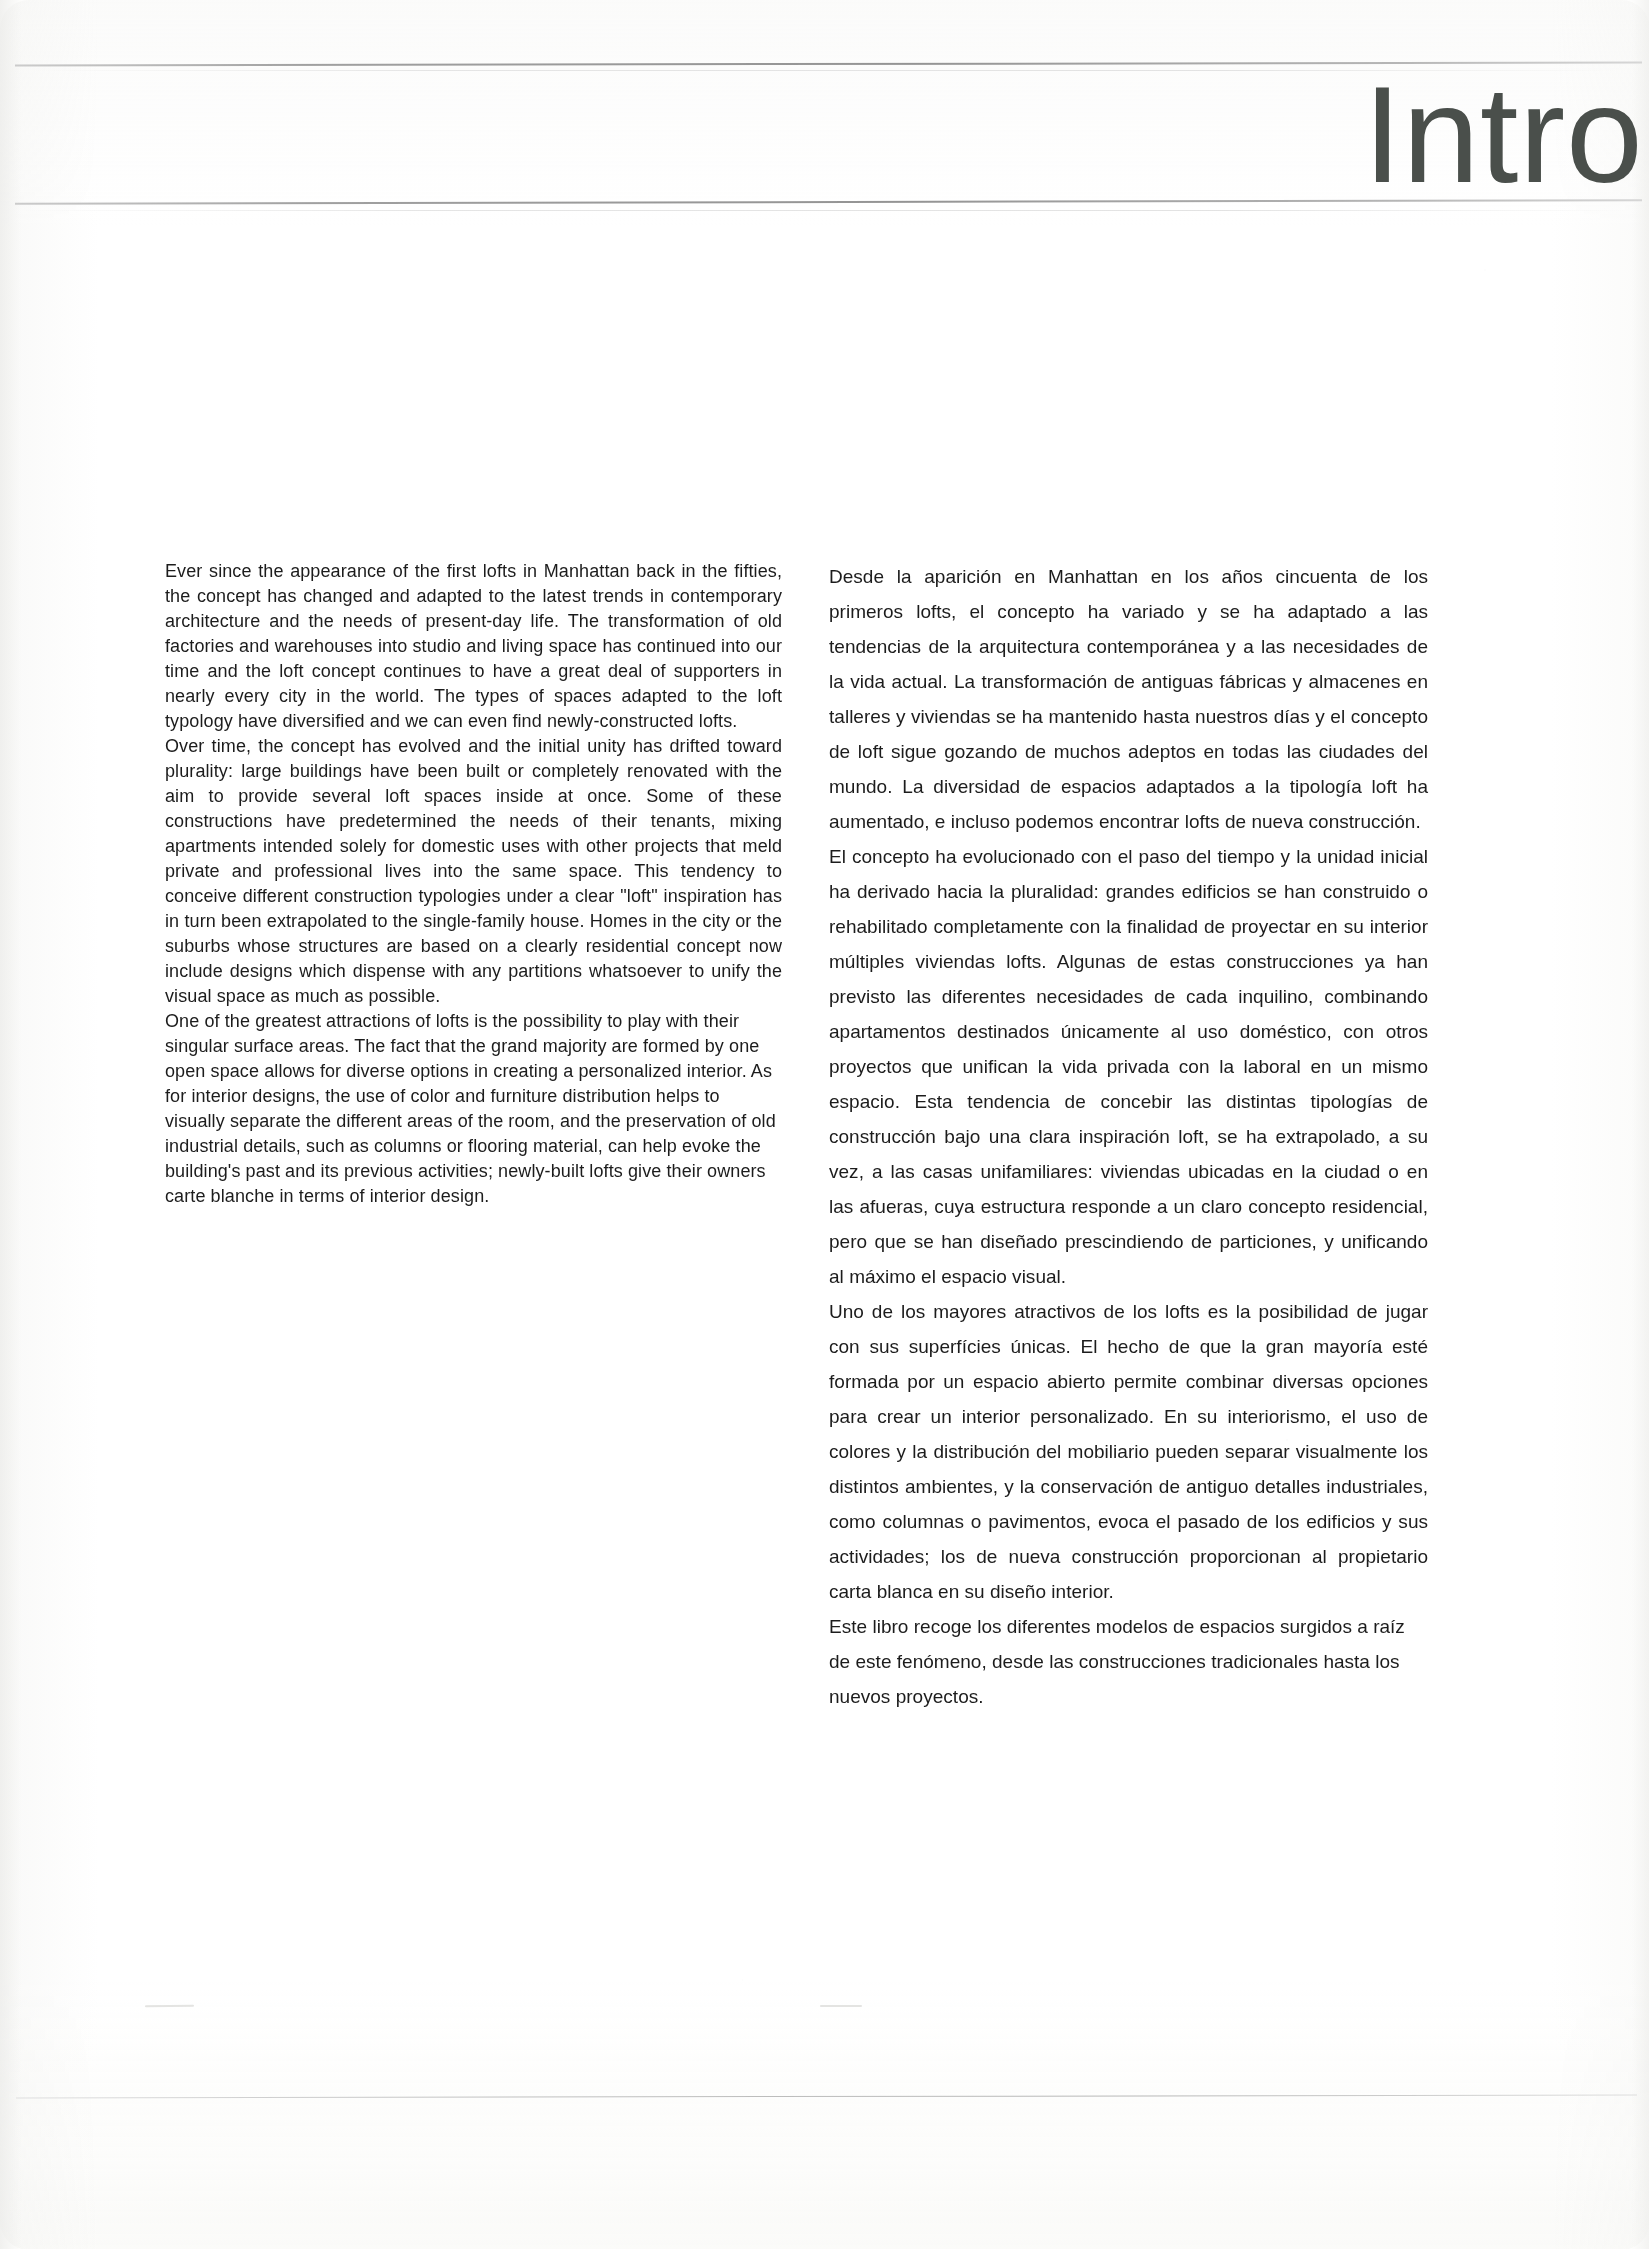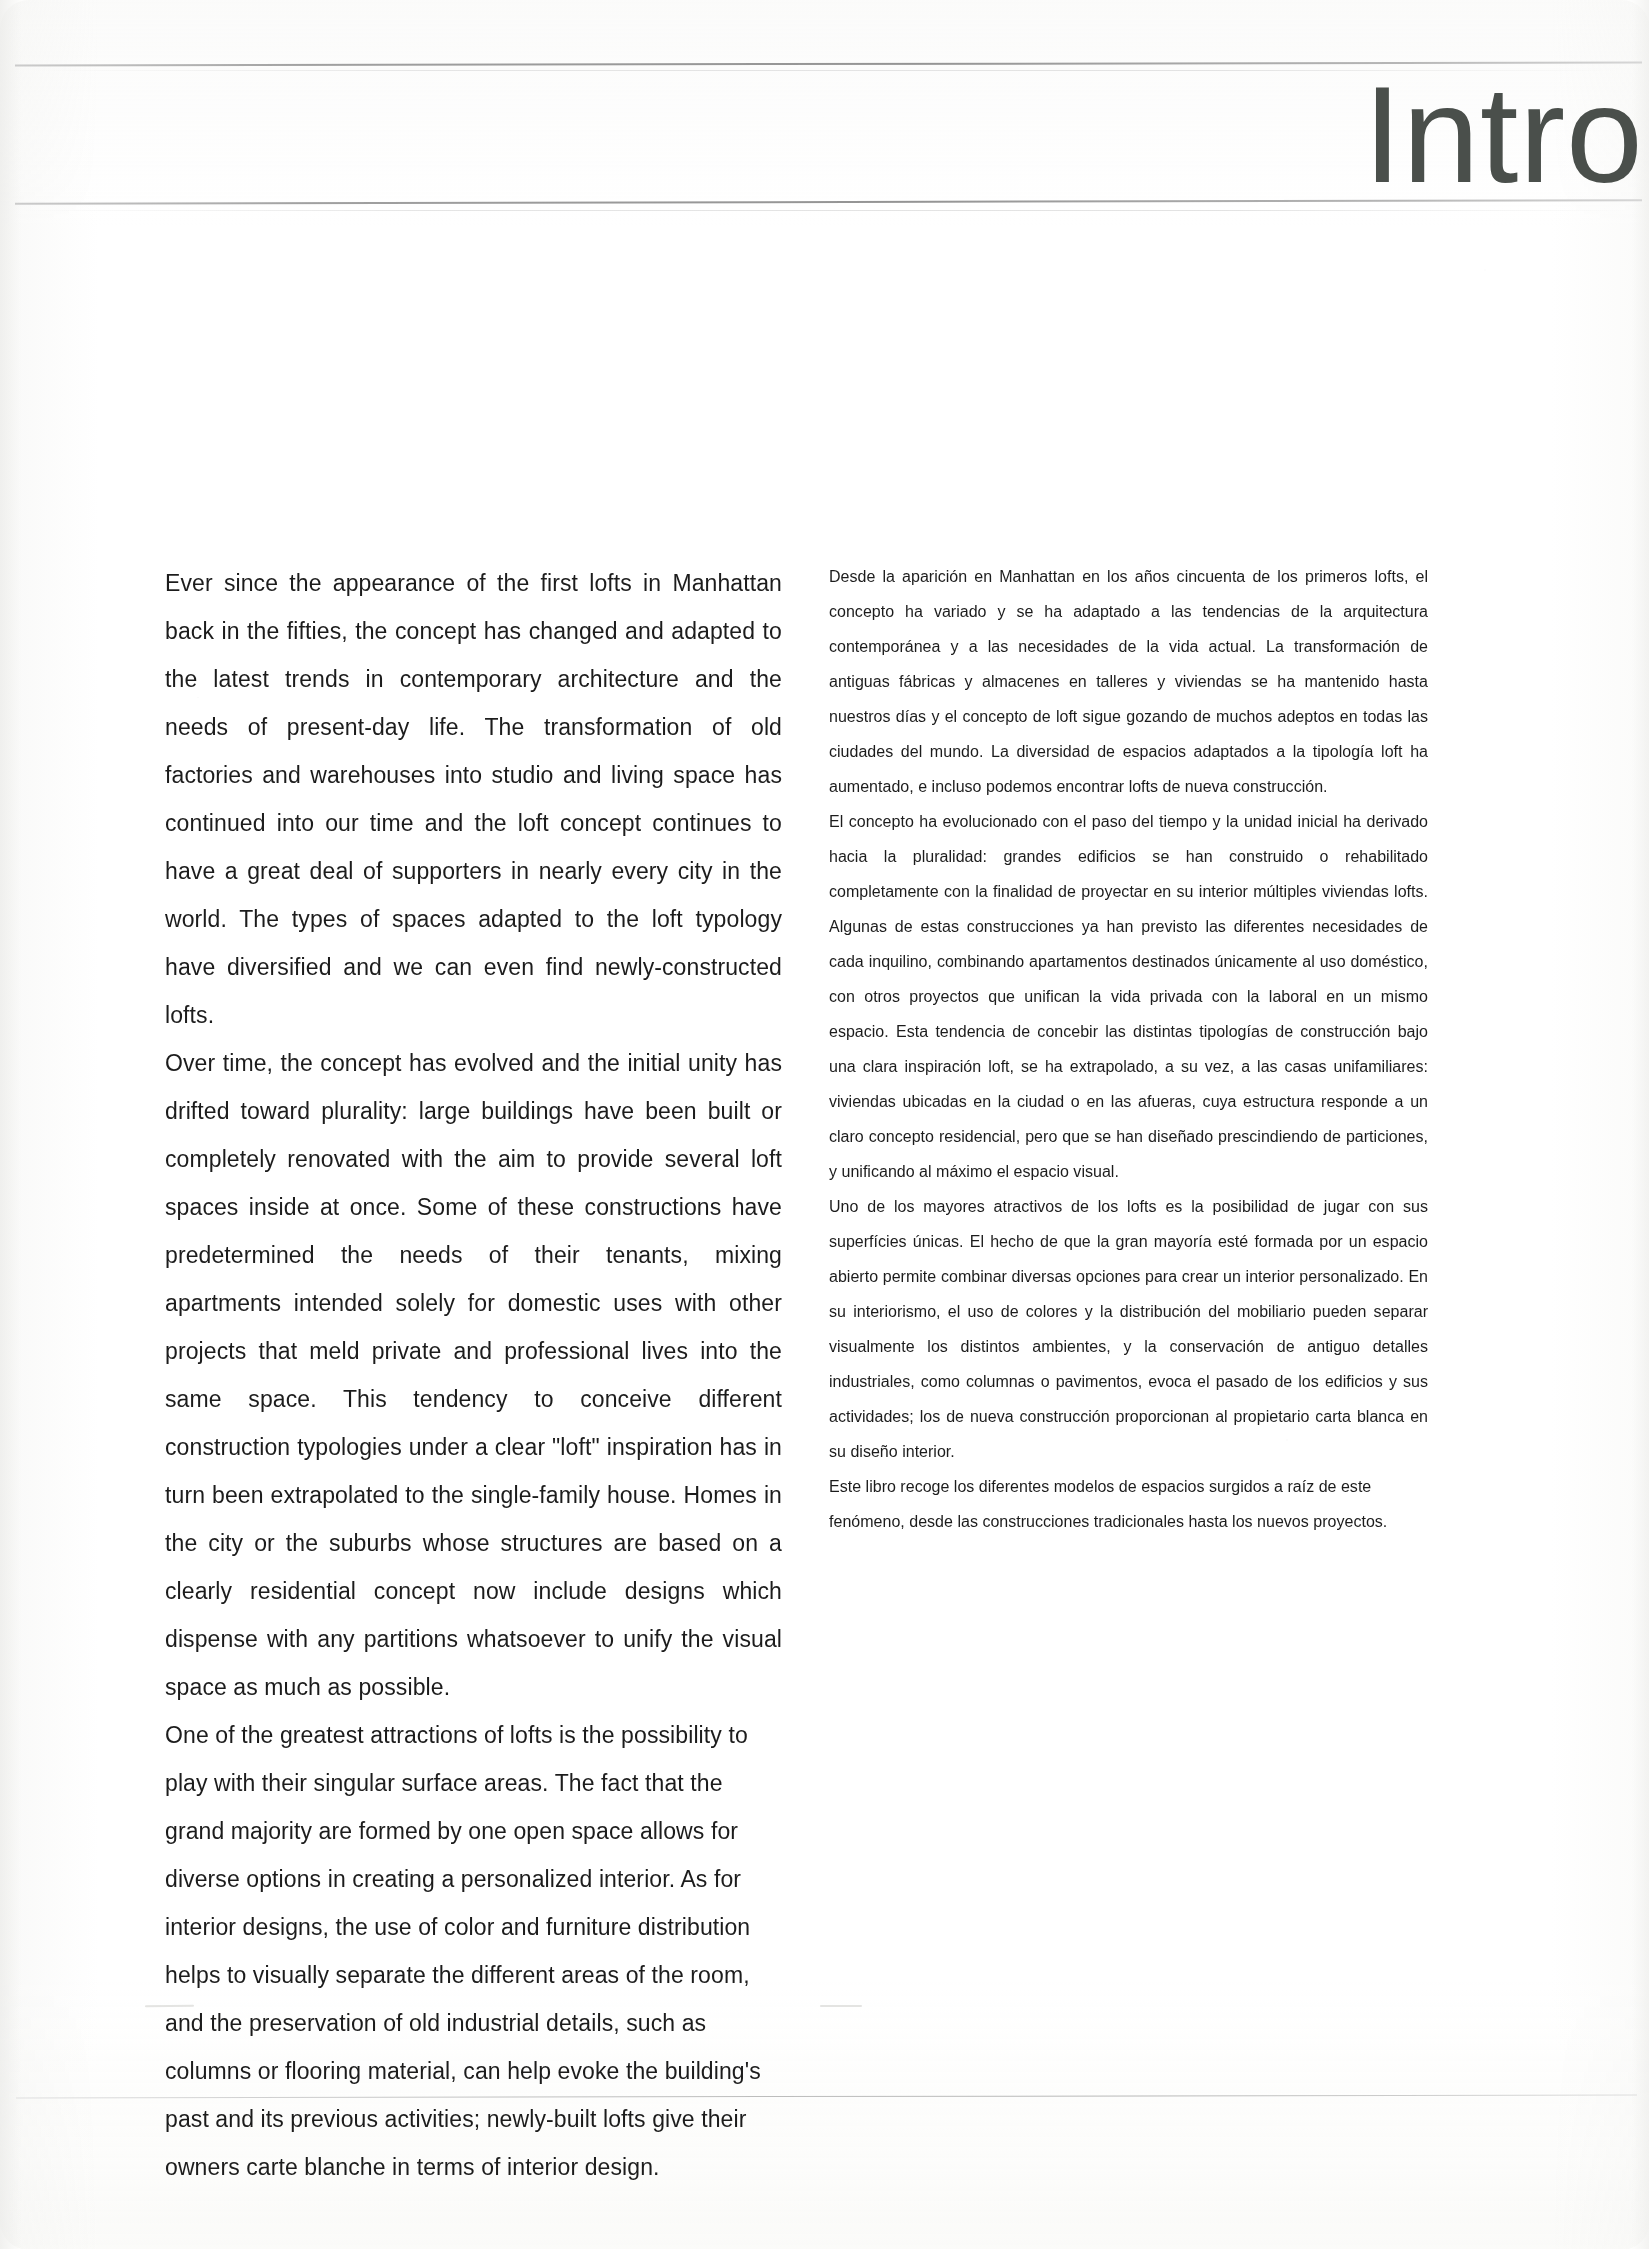--- a/index.html
+++ b/index.html
@@ -88,30 +88,30 @@
     margin-left: 165px;
   }
   .col-es {
     width: 599px;
     margin-left: 47px;
   }
   .col p {
     margin: 0;
     text-align: justify;
     text-justify: inter-word;
-    font-size: 23px;
-    line-height: 48px;
+    font-size: 18px;
+    line-height: 25px;
     color: #1c1c1c;
     font-family: "Liberation Sans", sans-serif;
     font-weight: 400;
     letter-spacing: 0.1px;
     -webkit-font-smoothing: antialiased;
   }
   .col-es p {
-    font-size: 16px;
+    font-size: 19px;
     line-height: 35px;
     letter-spacing: 0.02px;
   }
   .col p:last-child {
     text-align: left;
   }
 
   
   .speckle {
     position: absolute;

